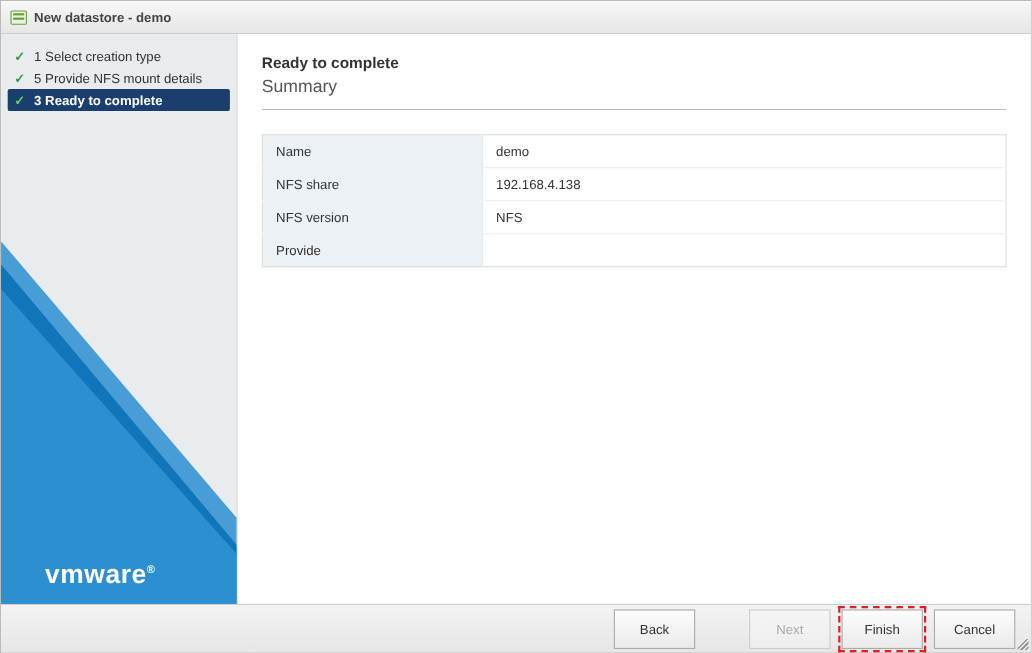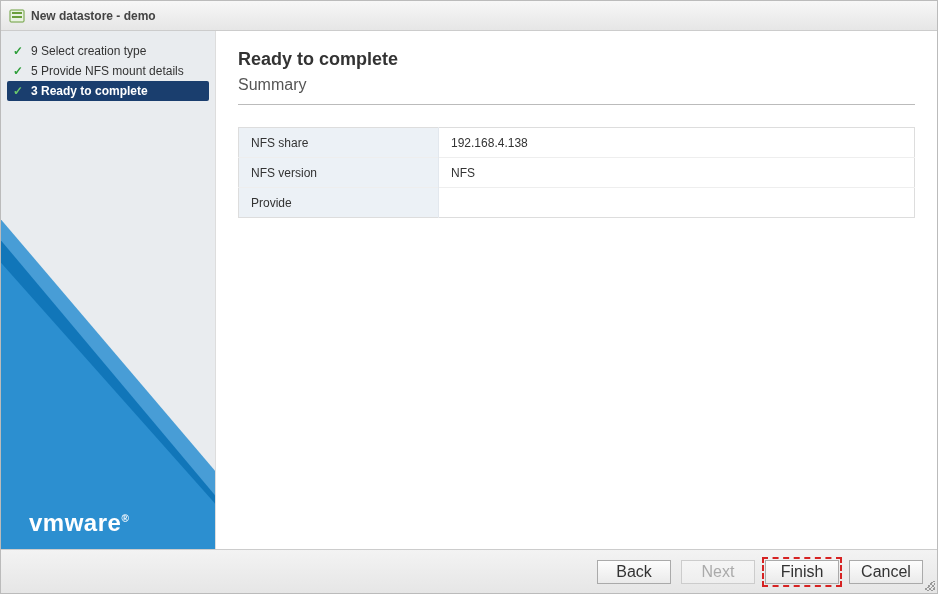--- a/index.html
+++ b/index.html
@@ -11,34 +11,34 @@
   .body { flex: 1; display: flex; min-height: 0; }
   .sidebar { width: 215px; background: #e9ecef; position: relative; overflow: hidden; border-right: 1px solid #ddd; }
   .steps { padding: 10px 6px 0 6px; position: relative; z-index: 2; }
   .step { display: flex; align-items: center; gap: 6px; padding: 3px 6px; font-size: 12px; color: #333; cursor: pointer; border-radius: 2px; }
   .step .check { color: #2e9e3a; font-weight: bold; width: 12px; }
   .step.active { background: #1a3e6e; color: #fff; font-weight: bold; }
   .step.active .check { color: #6cc96c; }
   .triangle { position: absolute; left: -60px; bottom: -120px; width: 0; height: 0; border-left: 0 solid transparent; border-right: 420px solid transparent; border-bottom: 500px solid #1176b9; z-index: 0; }
   .triangle2 { position: absolute; left: -60px; bottom: -140px; width: 0; height: 0; border-left: 0 solid transparent; border-right: 460px solid transparent; border-bottom: 540px solid #2b8fd1; z-index: 0; opacity: .85; }
   .triangle3 { position: absolute; left: -30px; bottom: -40px; width: 0; height: 0; border-left: 0 solid transparent; border-right: 320px solid transparent; border-bottom: 360px solid #3fa0df; z-index: 1; opacity: .6; }
-  .brand { position: absolute; left: 28px; bottom: 12px; z-index: 3; color: #fff; font-size: 24px; font-weight: bold; letter-spacing: .5px; }
+  .brand { position: absolute; left: 40px; bottom: 12px; z-index: 3; color: #fff; font-size: 24px; font-weight: bold; letter-spacing: .5px; }
   .brand sup { font-size: 10px; vertical-align: super; }
   .main { flex: 1; background: #fff; padding: 18px 22px 10px 22px; display: flex; flex-direction: column; }
-  .heading { font-size: 18px; font-weight: bold; color: #333; }
+  .heading { font-size: 14px; font-weight: bold; color: #333; }
   .subheading { font-size: 16px; color: #555; margin-top: 6px; }
   .hr { border: 0; border-top: 1px solid #bbb; margin-top: 10px; }
   .summary-table { margin-top: 22px; width: 100%; border-collapse: collapse; border: 1px solid #ddd; }
   .summary-table td { height: 30px; padding: 0 12px; font-size: 12px; vertical-align: middle; }
   .summary-table td.key { background: #ecf1f6; width: 200px; color: #333; border-right: 1px solid #e3e8ee; }
   .summary-table tr { border-bottom: 1px solid #eee; }
   .summary-table tr:last-child { border-bottom: none; }
   .footer { height: 44px; background: linear-gradient(#f3f3f3, #e6e6e6); border-top: 1px solid #ccc; display: flex; align-items: center; justify-content: flex-end; padding: 0 14px; gap: 10px; position: relative; }
-  .btn { min-width: 74px; height: 24px; background: linear-gradient(#fdfdfd,#eaeaea); border: 1px solid #aaa; font-size: 16px; color: #333; cursor: pointer; }
-  .btn:disabled { color: #aaa; cursor: default; background: linear-gradient(#f5f5f5,#eee); border-color: #ccc; }
+  .btn { min-width: 74px; height: 36px; background: linear-gradient(#fdfdfd,#eaeaea); border: 1px solid #aaa; font-size: 12px; color: #333; cursor: pointer; }
+  .btn:disabled { color: #aaa; cursor: default; background: linear-gradient(#f5f5f5,#eee); border-color: #ccc; margin-left: 39px; }
   .btn.highlight { outline: 2px dashed #d62222; outline-offset: 1px; }
   .resize-grip { position: absolute; right: 2px; bottom: 2px; width: 10px; height: 10px; background:
      linear-gradient(135deg, transparent 0 40%, #999 40% 50%, transparent 50% 60%, #999 60% 70%, transparent 70% 80%, #999 80% 90%, transparent 90% 100%); }
 </style>
 </head>
 <body>
 
 <div class="window">
 
   <div class="titlebar">
@@ -54,21 +54,21 @@
 
   <div class="body">
     <div class="sidebar">
       <div class="triangle2"></div>
       <div class="triangle"></div>
       <div class="triangle3"></div>
 
       <div class="steps">
         <div class="step">
           <span class="check">✓</span>
-          <span>9 Select creation type</span>
+          <span>1 Select creation type</span>
         </div>
         <div class="step">
           <span class="check">✓</span>
           <span>5 Provide NFS mount details</span>
         </div>
         <div class="step active">
           <span class="check">✓</span>
           <span>3 Ready to complete</span>
         </div>
       </div>
@@ -78,20 +78,24 @@
       </div>
     </div>
 
     <div class="main">
       <div class="heading">Ready to complete</div>
       <div class="subheading">Summary</div>
       <hr class="hr">
 
       <table class="summary-table">
         <tbody>
+          <tr>
+            <td class="key">Name</td>
+            <td>demo</td>
+          </tr>
           <tr>
             <td class="key">NFS share</td>
             <td>192.168.4.138</td>
           </tr>
           <tr>
             <td class="key">NFS version</td>
             <td>NFS</td>
           </tr>
           <tr>
             <td class="key">Provide</td>

